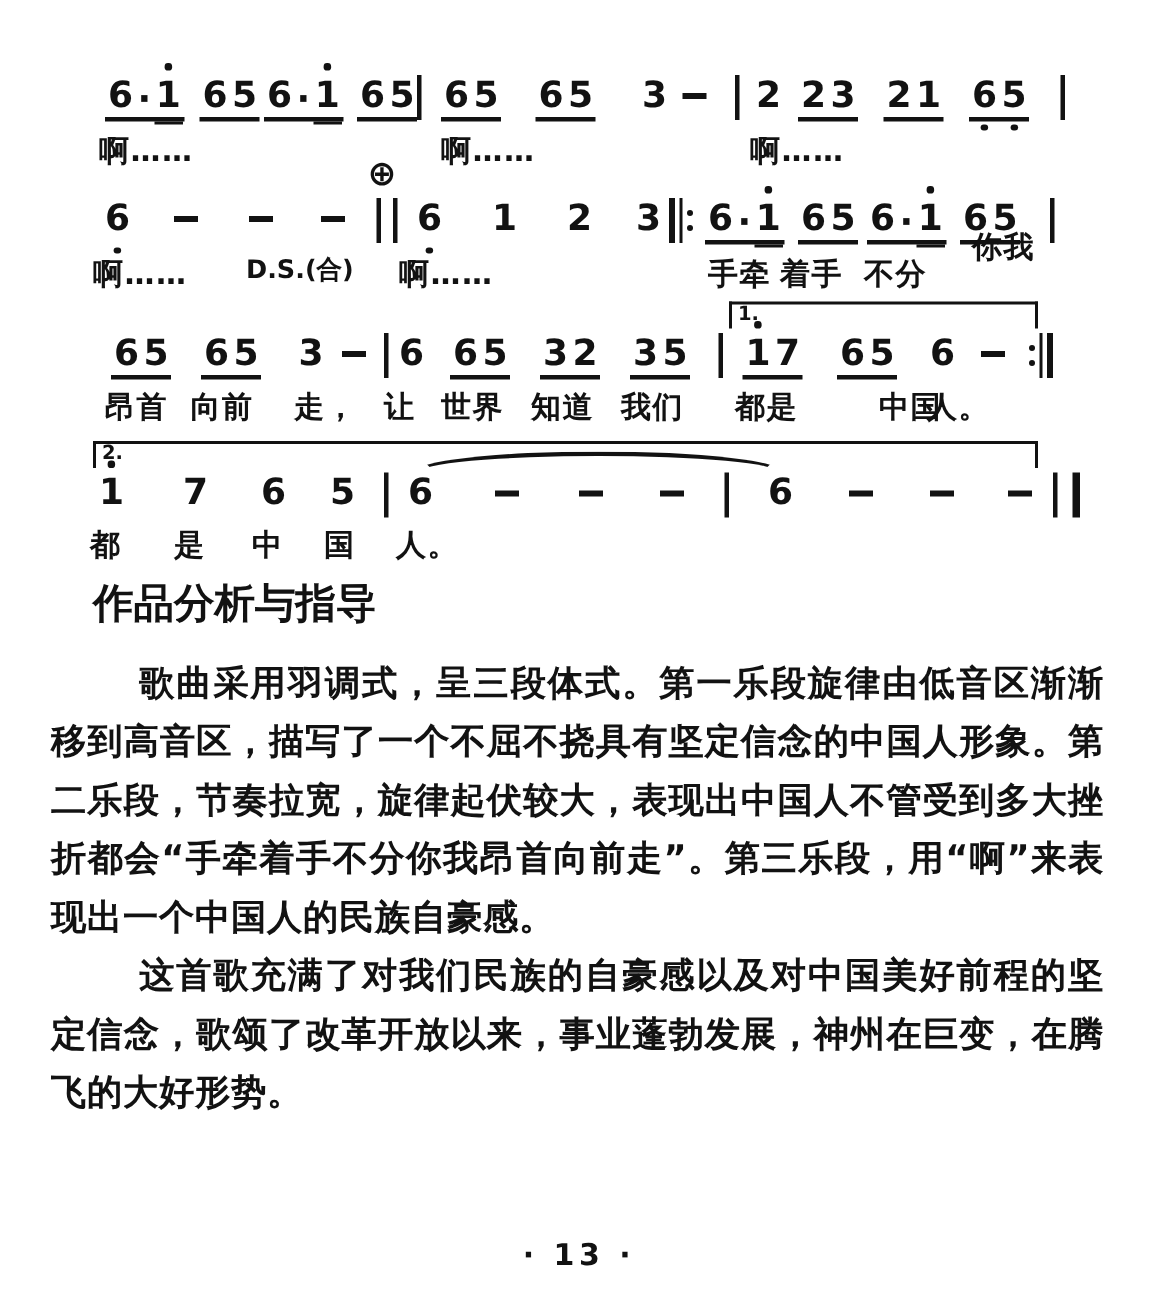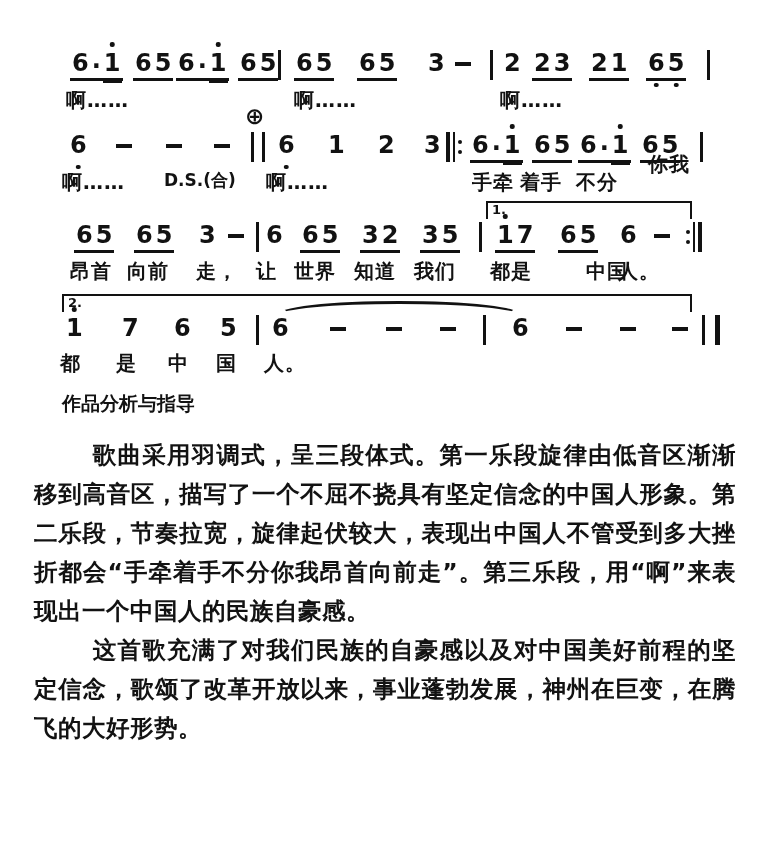--- a/index.html
+++ b/index.html
@@ -40,21 +40,21 @@
 
   .coda{position:absolute;top:-27px;font-size:23px;font-weight:bold;line-height:1;}
   .volta{position:absolute;top:-21px;height:16px;border-top:2.5px solid #121212;border-left:2.5px solid #121212;border-right:2.5px solid #121212;}
   .vlabel{position:absolute;left:4px;top:0;font-size:13px;font-weight:bold;line-height:1.1;}
   .slur{position:absolute;top:-14px;height:22px;border:3px solid transparent;border-top:3px solid #121212;border-radius:50%;}
 
   .lyr{position:absolute;font-size:20px;font-weight:bold;white-space:nowrap;letter-spacing:1px;line-height:1.2;}
   .lyr.small{font-size:17px;letter-spacing:0;}
 
   
-  .analysis-title{margin:8px 0 16px 62px;font-size:19px;font-weight:bold;line-height:34px;}
+  .analysis-title{margin:8px 0 16px 62px;font-size:27px;font-weight:bold;line-height:34px;}
   .paragraphs{margin:14px 36px 0 34px;}
   .paragraphs p{
     margin:0;font-size:23.5px;line-height:39px;font-weight:bold;
     text-align:justify;text-indent:2.5em;letter-spacing:0.5px;
   }
   .page-number{
     position:absolute;left:0;right:0;bottom:12px;text-align:center;
     font-size:20px;font-weight:bold;letter-spacing:3px;
   }
 </style>
@@ -273,13 +273,14 @@
         <span class="lyr" style="left: 168px; top: 36px;">中</span>
         <span class="lyr" style="left: 216px; top: 36px;">国</span>
         <span class="lyr" style="left: 264px; top: 36px;">人。</span>
       </div>
     </div>
   <div class="analysis-title">作品分析与指导</div>
   <div id="paragraphs" class="paragraphs">
       <p>歌曲采用羽调式，呈三段体式。第一乐段旋律由低音区渐渐移到高音区，描写了一个不屈不挠具有坚定信念的中国人形象。第二乐段，节奏拉宽，旋律起伏较大，表现出中国人不管受到多大挫折都会“手牵着手不分你我昂首向前走”。第三乐段，用“啊”来表现出一个中国人的民族自豪感。</p>
       <p>这首歌充满了对我们民族的自豪感以及对中国美好前程的坚定信念，歌颂了改革开放以来，事业蓬勃发展，神州在巨变，在腾飞的大好形势。</p>
     </div>
+  <div class="page-number">· 13 ·</div>
 </div>
 
 </body></html>

